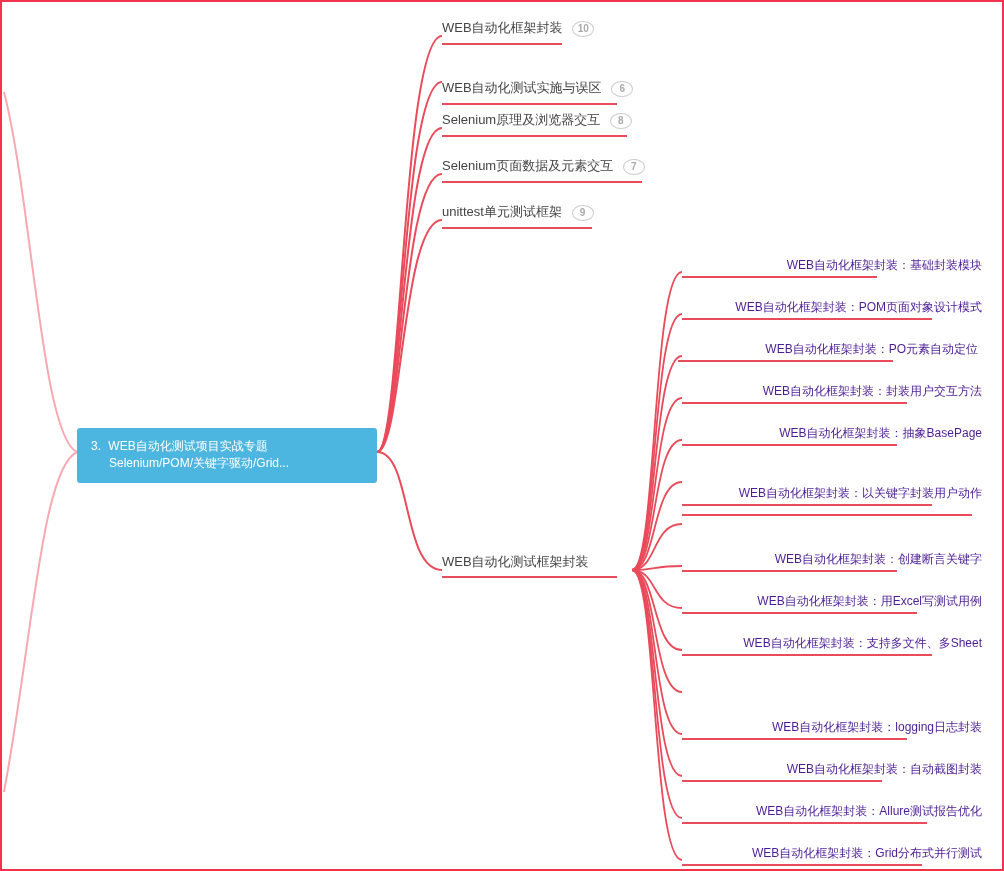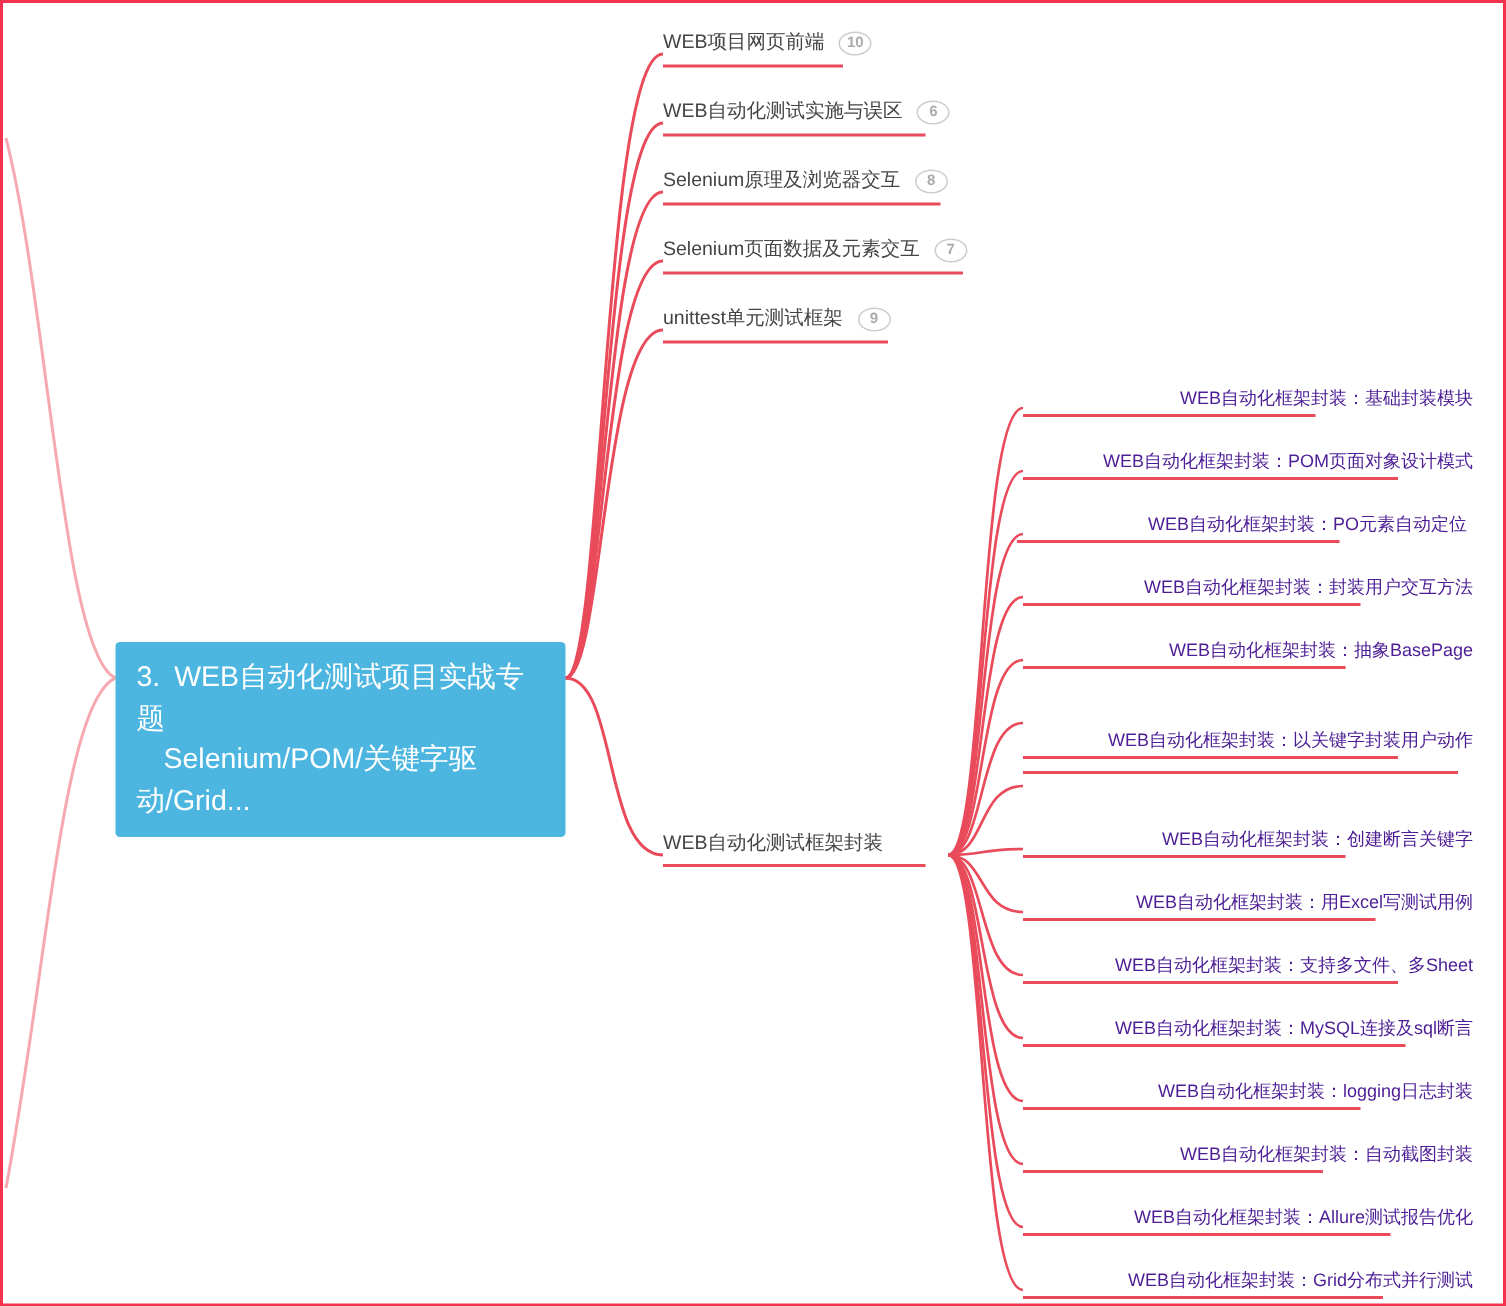--- a/index.html
+++ b/index.html
@@ -22,21 +22,21 @@
   inset: 0;
   width: 100%;
   height: 100%;
   pointer-events: none;
 }
 .root {
   position: absolute;
   box-sizing: border-box;
   background: #4db6e0;
   color: #ffffff;
-  font-size: 19px;
+  font-size: 12px;
   line-height: 1.45;
   padding: 10px 14px;
   border-radius: 3px;
 }
 .root .num {
   display: inline-block;
   margin-right: 4px;
 }
 .node {
   position: absolute;
@@ -118,26 +118,26 @@
     <path d="M 630 568 C 655 568, 650 858, 680 858" stroke="#e94b5b" stroke-width="1.8" fill="none"></path>
   </svg>
 
   <div class="root" style="left:75px; top:426px; width:300px;">
     <span class="num">3.</span>
     <span>WEB自动化测试项目实战专题</span><br>
     <span style="margin-left:18px;">Selenium/POM/关键字驱动/Grid...</span>
   </div>
 
   <div class="node" style="left:440px; top:18px; width:200px;">
-    <span>WEB项目网页前端</span>
+    <span>WEB自动化框架封装</span>
     <span class="countbadge">10</span>
     <span class="underline" style="width:120px;"></span>
   </div>
 
-  <div class="node" style="left:440px; top:64px; width:240px;">
+  <div class="node" style="left:440px; top:78px; width:240px;">
     <span>WEB自动化测试实施与误区</span>
     <span class="countbadge">6</span>
     <span class="underline" style="width:175px;"></span>
   </div>
 
   <div class="node" style="left:440px; top:110px; width:250px;">
     <span>Selenium原理及浏览器交互</span>
     <span class="countbadge">8</span>
     <span class="underline" style="width:185px;"></span>
   </div>
@@ -191,24 +191,20 @@
     <span class="underline" style="width:215px;"></span>
   </div>
   <div class="node leaf" style="left:680px; top:592px; width:300px;">
     <span>WEB自动化框架封装：用Excel写测试用例</span>
     <span class="underline" style="width:235px;"></span>
   </div>
   <div class="node leaf" style="left:680px; top:634px; width:300px;">
     <span>WEB自动化框架封装：支持多文件、多Sheet</span>
     <span class="underline" style="width:250px;"></span>
   </div>
-  <div class="node leaf" style="left:680px; top:676px; width:300px;">
-    <span>WEB自动化框架封装：MySQL连接及sql断言</span>
-    <span class="underline" style="width:255px;"></span>
-  </div>
   <div class="node leaf" style="left:680px; top:718px; width:300px;">
     <span>WEB自动化框架封装：logging日志封装</span>
     <span class="underline" style="width:225px;"></span>
   </div>
   <div class="node leaf" style="left:680px; top:760px; width:300px;">
     <span>WEB自动化框架封装：自动截图封装</span>
     <span class="underline" style="width:200px;"></span>
   </div>
   <div class="node leaf" style="left:680px; top:802px; width:300px;">
     <span>WEB自动化框架封装：Allure测试报告优化</span>

